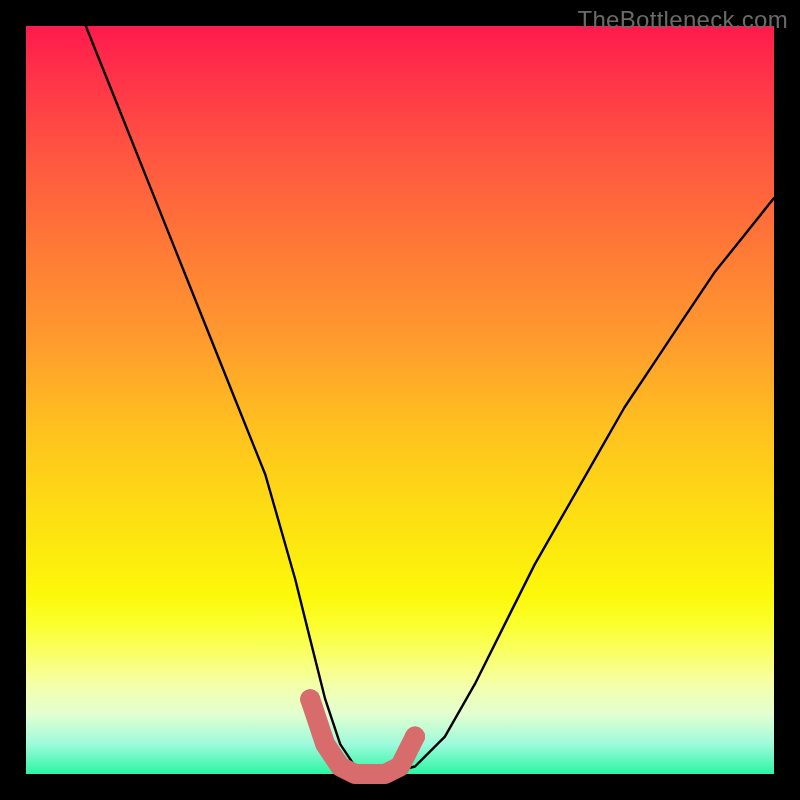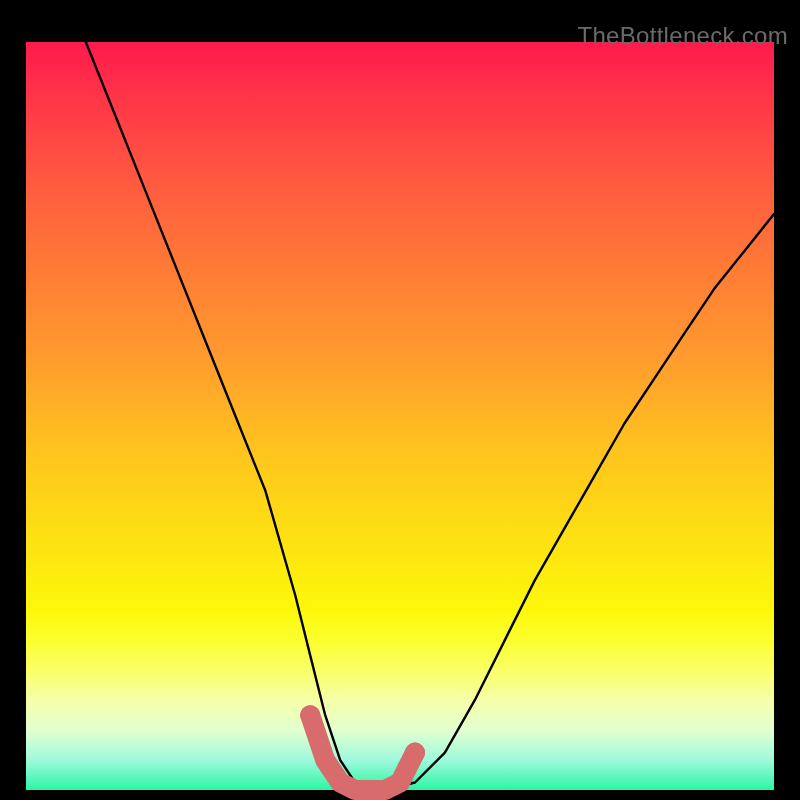--- a/index.html
+++ b/index.html
@@ -1,17 +1,17 @@
 <!DOCTYPE html>
 <html><head>
 <meta charset="utf-8">
 <style>
   * { margin: 0; padding: 0; box-sizing: border-box; }
   body { background: #000; width: 800px; height: 800px; overflow: hidden; position: relative; font-family: Arial, sans-serif; }
-  .frame { position: absolute; top: 16px; left: 0; width: 800px; height: 700px; background: #000; }
+  .frame { position: absolute; top: 0; left: 0; width: 800px; height: 700px; background: #000; }
   .plot-area { position: absolute; top: 26px; left: 26px; width: 748px; height: 748px;
     background: linear-gradient(to bottom,
       #ff1a4d 0%,
       #ff3049 6%,
       #ff5840 18%,
       #ff7a36 30%,
       #ff9b2e 42%,
       #ffc21f 54%,
       #fde012 66%,
       #fdf80a 76%,

